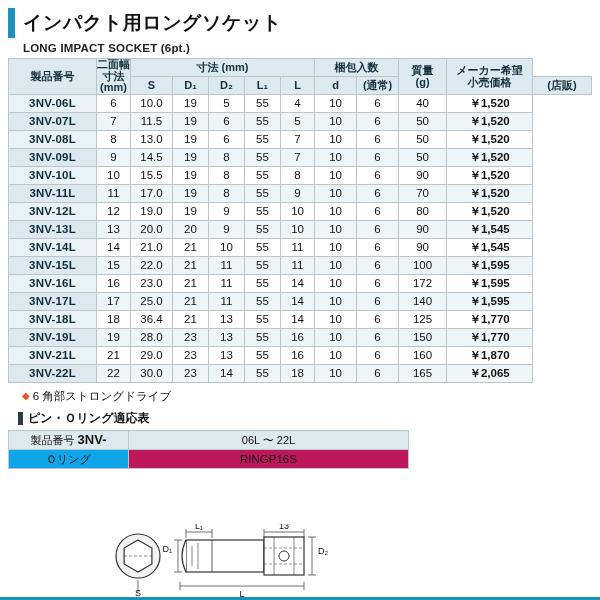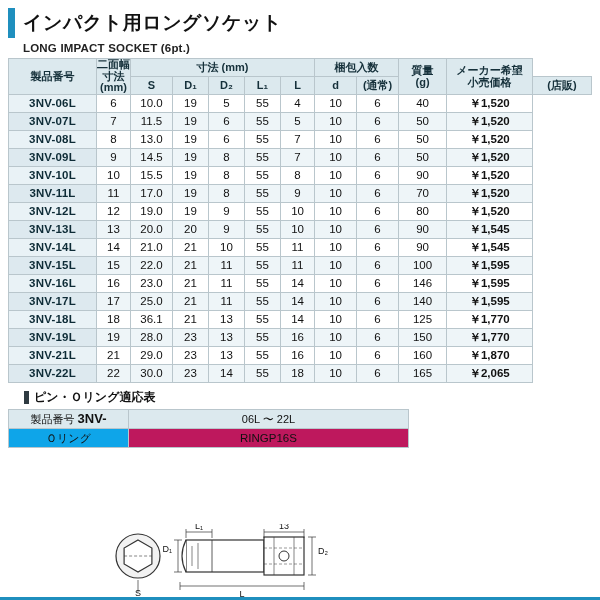--- a/index.html
+++ b/index.html
@@ -59,21 +59,21 @@
   td.price { text-align:right; padding-right:8px; font-weight:bold; font-size:13px;margin-top:48px; }
 
   
   .note {
     font-size:11.5px; margin:6px 0 2px 14px; color:#111;
   }
   .note .dia { color:#e8532b; font-size:10px; vertical-align:1px; margin-right:3px; }
 
   
   .sub-head {
-    display:flex; align-items:center; margin:6px 0 3px 8px;
+    display:flex; align-items:center; margin:6px 0 3px 2px;
     font-size:12px; font-weight:bold;padding-left:8px;
   }
   .sub-head .bar { width:5px; height:13px; background:#2f3b42; margin-right:5px; }
 
   table.pin {
     border-collapse:collapse; width:400px; table-layout:fixed;
   }
   table.pin th, table.pin td {
     border:1px solid #b9c6cc; font-size:11.5px; text-align:center;
     height:19px; padding:0; font-weight:normal;
@@ -282,40 +282,40 @@
         <tr>
           <td class="pn">3NV-16L</td>
           <td>16</td>
           <td>23.0</td>
           <td>21</td>
           <td>11</td>
           <td>55</td>
           <td>14</td>
           <td>10</td>
           <td>6</td>
-          <td>146</td>
+          <td>172</td>
           <td class="price">￥1,595</td>
         </tr>
         <tr class="alt">
           <td class="pn">3NV-17L</td>
           <td>17</td>
           <td>25.0</td>
           <td>21</td>
           <td>11</td>
           <td>55</td>
           <td>14</td>
           <td>10</td>
           <td>6</td>
           <td>140</td>
           <td class="price">￥1,595</td>
         </tr>
         <tr>
           <td class="pn">3NV-18L</td>
           <td>18</td>
-          <td>36.1</td>
+          <td>36.4</td>
           <td>21</td>
           <td>13</td>
           <td>55</td>
           <td>14</td>
           <td>10</td>
           <td>6</td>
           <td>125</td>
           <td class="price">￥1,770</td>
         </tr>
         <tr class="alt">
@@ -353,20 +353,23 @@
           <td>55</td>
           <td>18</td>
           <td>10</td>
           <td>6</td>
           <td>165</td>
           <td class="price">￥2,065</td>
         </tr>
       </tbody>
   </table>
 
+  <div class="note">
+    <span class="dia">◆</span><span>6 角部ストロングドライブ</span>
+  </div>
 
   <div class="sub-head">
     <span class="bar"></span>
     <span>ピン・Ｏリング適応表</span>
   </div>
 
   <table class="pin">
     <colgroup>
       <col style="width:120px">
       <col style="width:280px">

